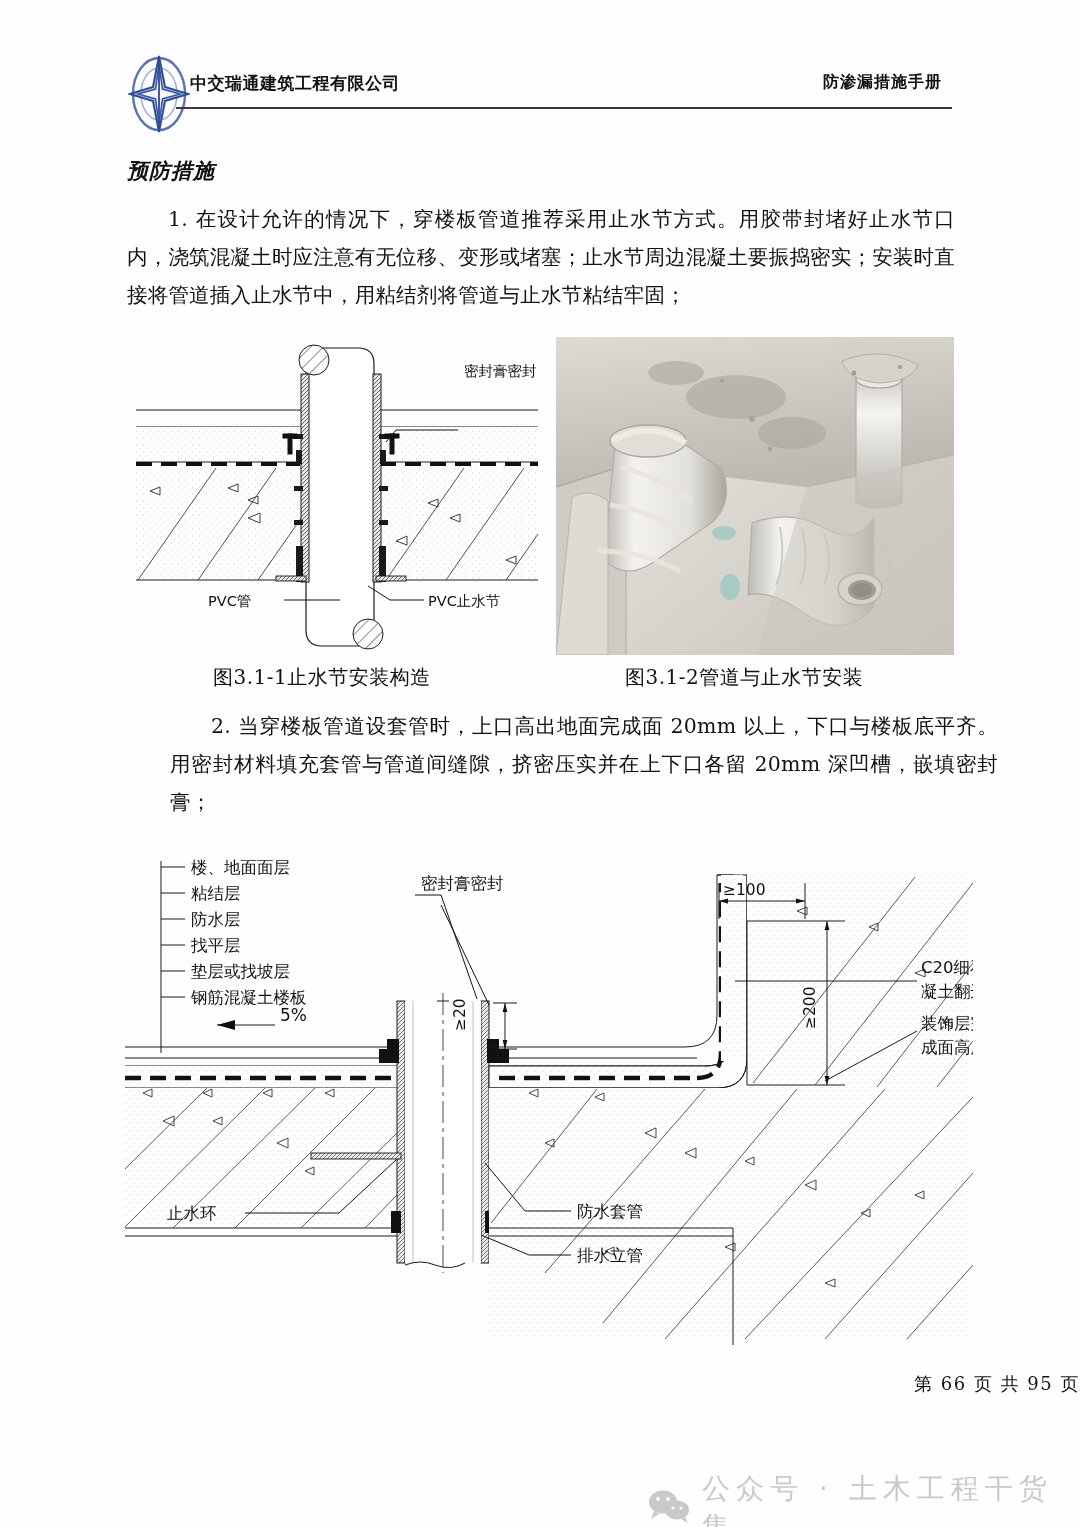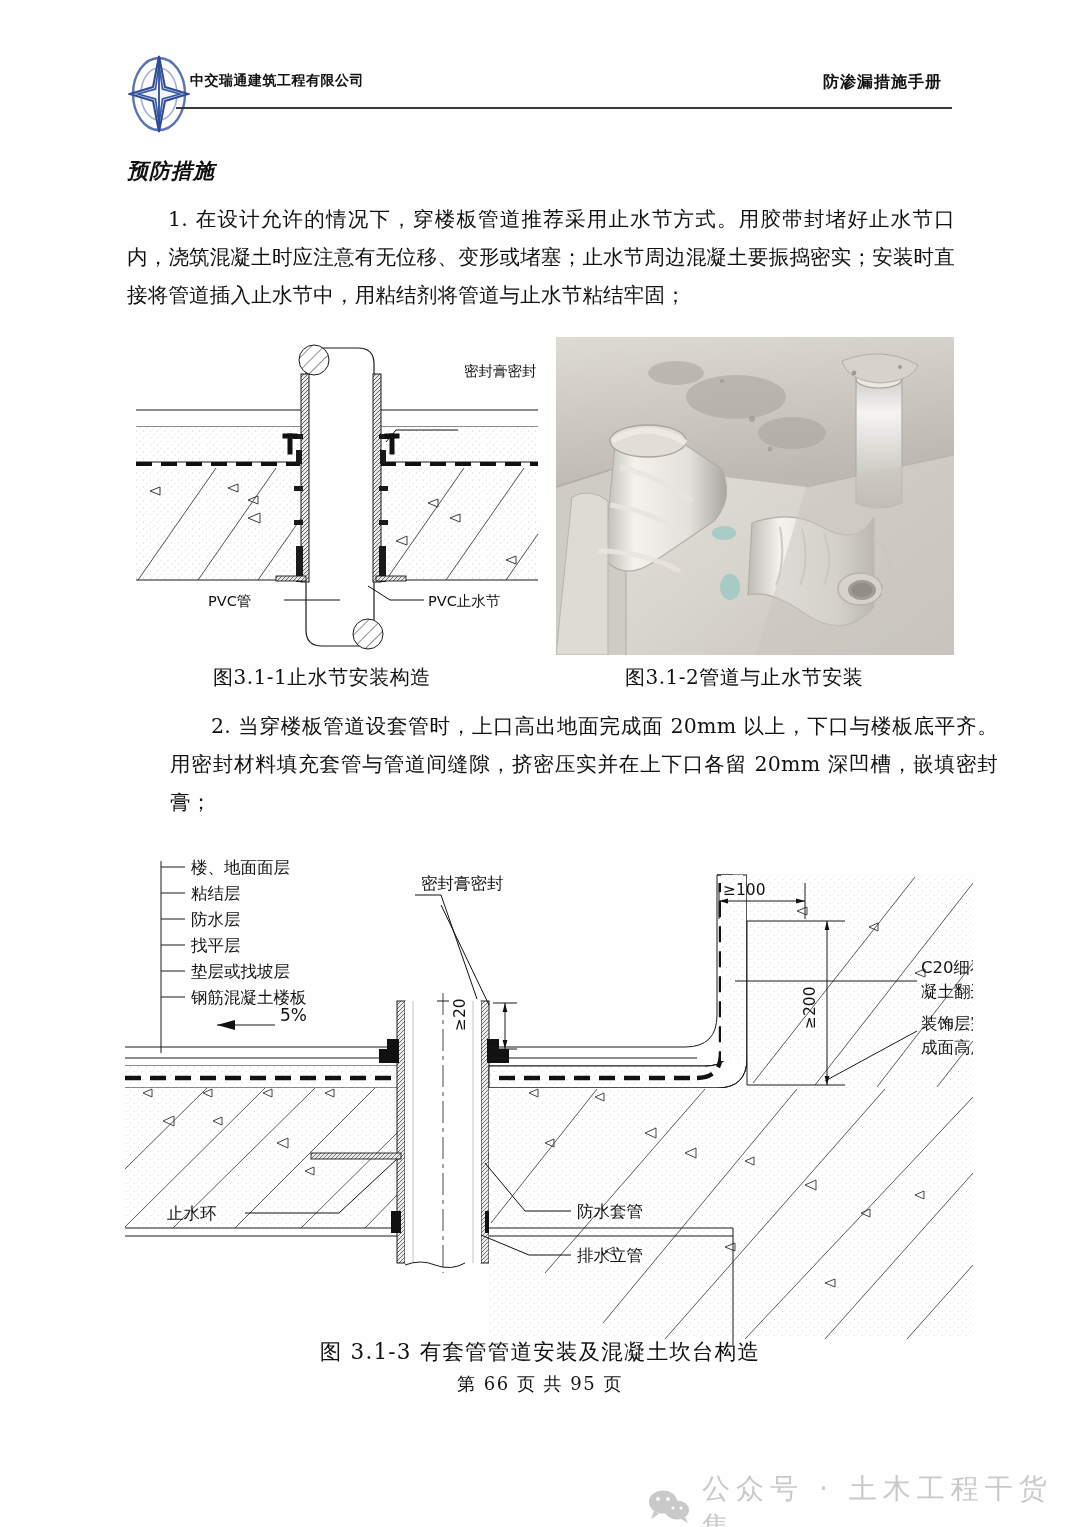--- a/index.html
+++ b/index.html
@@ -31,21 +31,21 @@
     position: absolute;
     left: 0px;
     top: -8px;
     width: 62px;
     height: 80px;
   }
   .header-company {
     position: absolute;
     left: 62px;
     top: 10px;
-    font-size: 14px;
+    font-size: 17px;
     font-weight: 600;
     letter-spacing: 0.5px;
     font-family: Liberation Mono, monospace;
     white-space: nowrap;
   }
   .header-manual {
     position: absolute;
     right: 10px;
     top: 10px;
     font-size: 16px;
@@ -96,21 +96,21 @@
   }
   .cap-1 { left: 213px; top: 664px; }
   .cap-2 { left: 625px; top: 664px; }
   .cap-3 {
     left: 0; top: 1337px; width: 1080px;
     text-align: center; font-size: 21.5px; letter-spacing: 1.2px;
   }
   .footer-page {
     position: absolute;
     left: 0; top: 1372px; width: 1080px;
-    text-align: center;
+    text-align: right;
     font-size: 18px;
     letter-spacing: 1.5px;
   }
 
   
   .watermark {
     position: absolute;
     left: 648px;
     top: 1470px;
     display: flex;
@@ -542,21 +542,20 @@
         <text x="796" y="176" font-size="16.5">装饰层完</text>
         <text x="796" y="200" font-size="16.5">成面高度</text>
 
         <text x="42" y="366" font-size="16.5">止水环</text>
         <text x="452" y="364" font-size="16.5">防水套管</text>
         <text x="452" y="408" font-size="16.5">排水立管</text>
       </g>
     </svg>
   </div>
 
-  <div class="cap cap-3">图 3.1-3 有套管管道安装及混凝土坎台构造</div>
 
   <div class="footer-page">第 66 页 共 95 页</div>
 
   <div class="watermark">
     <span>
       <svg width="42" height="34" viewBox="0 0 42 34">
         <ellipse cx="15" cy="13" rx="14" ry="11.5" fill="#c9c9c9"></ellipse>
         <path d="M6 22 L3 30 L11 25 Z" fill="#c9c9c9"></path>
         <circle cx="10" cy="10" r="1.9" fill="#fdfdfd"></circle>
         <circle cx="20" cy="10" r="1.9" fill="#fdfdfd"></circle>

